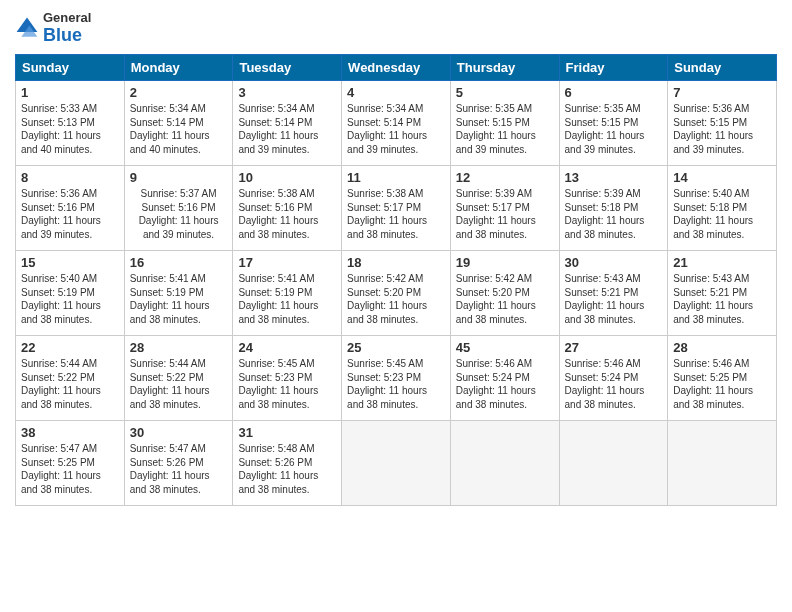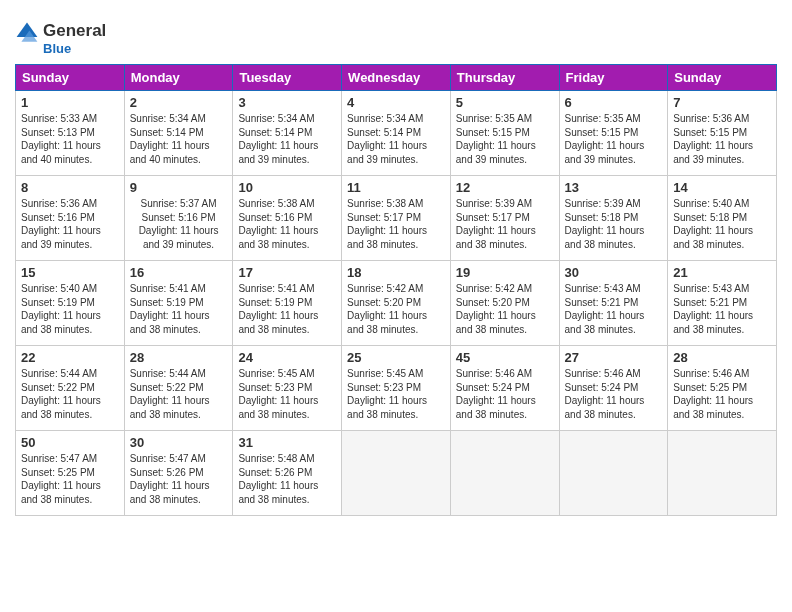--- a/index.html
+++ b/index.html
@@ -42,21 +42,21 @@
     .location {
       font-size: 14px;
       color: #555;
     }
     .calendar {
       width: 100%;
       border-collapse: collapse;
       table-layout: fixed;
     }
     .calendar th {
-      background: #a21caf;
+      background: #0369a1;
       color: #fff;
       text-align: left;
       padding: 5px 6px;
       font-size: 13px;
       font-weight: bold;
       border: 1px solid #1a6bba;
     }
     .calendar td {
       border: 1px solid #ccc;
       vertical-align: top;
@@ -85,22 +85,22 @@
 <body>
 
 <div class="page">
   <div class="header">
     <div class="logo">
       <svg class="logo-icon" viewBox="0 0 30 30" xmlns="http://www.w3.org/2000/svg">
         <polygon points="15,2 28,20 2,20" fill="#1a6bba"></polygon>
         <polygon points="18,12 28,26 8,26" fill="#5599dd" opacity="0.7"></polygon>
       </svg>
       <div>
-        <div style="font-size:17px;font-weight:bold;color:#333;margin-top:11px;">General</div>
-        <div style="font-size:13px;font-weight:bold;color:#1a6bba;">Blue</div>
+        <div style="font-size:13px;font-weight:bold;color:#333;">General</div>
+        <div style="font-size:18px;font-weight:bold;color:#1a6bba;">Blue</div>
       </div>
     </div>
     <div class="title-block">
       <div class="month-title"></div>
       <div class="location"></div>
     </div>
   </div>
 
   <table class="calendar">
     <thead>
@@ -314,21 +314,21 @@
           <td>
             <span class="day-num">28</span>
             <div class="day-info" style="white-space: pre-line;">Sunrise: 5:46 AM
 Sunset: 5:25 PM
 Daylight: 11 hours
 and 38 minutes.</div>
           </td>
         </tr>
         <tr>
           <td>
-            <span class="day-num">50</span>
+            <span class="day-num">38</span>
             <div class="day-info" style="white-space: pre-line;">Sunrise: 5:47 AM
 Sunset: 5:25 PM
 Daylight: 11 hours
 and 38 minutes.</div>
           </td>
           <td>
             <span class="day-num">30</span>
             <div class="day-info" style="white-space: pre-line;">Sunrise: 5:47 AM
 Sunset: 5:26 PM
 Daylight: 11 hours

